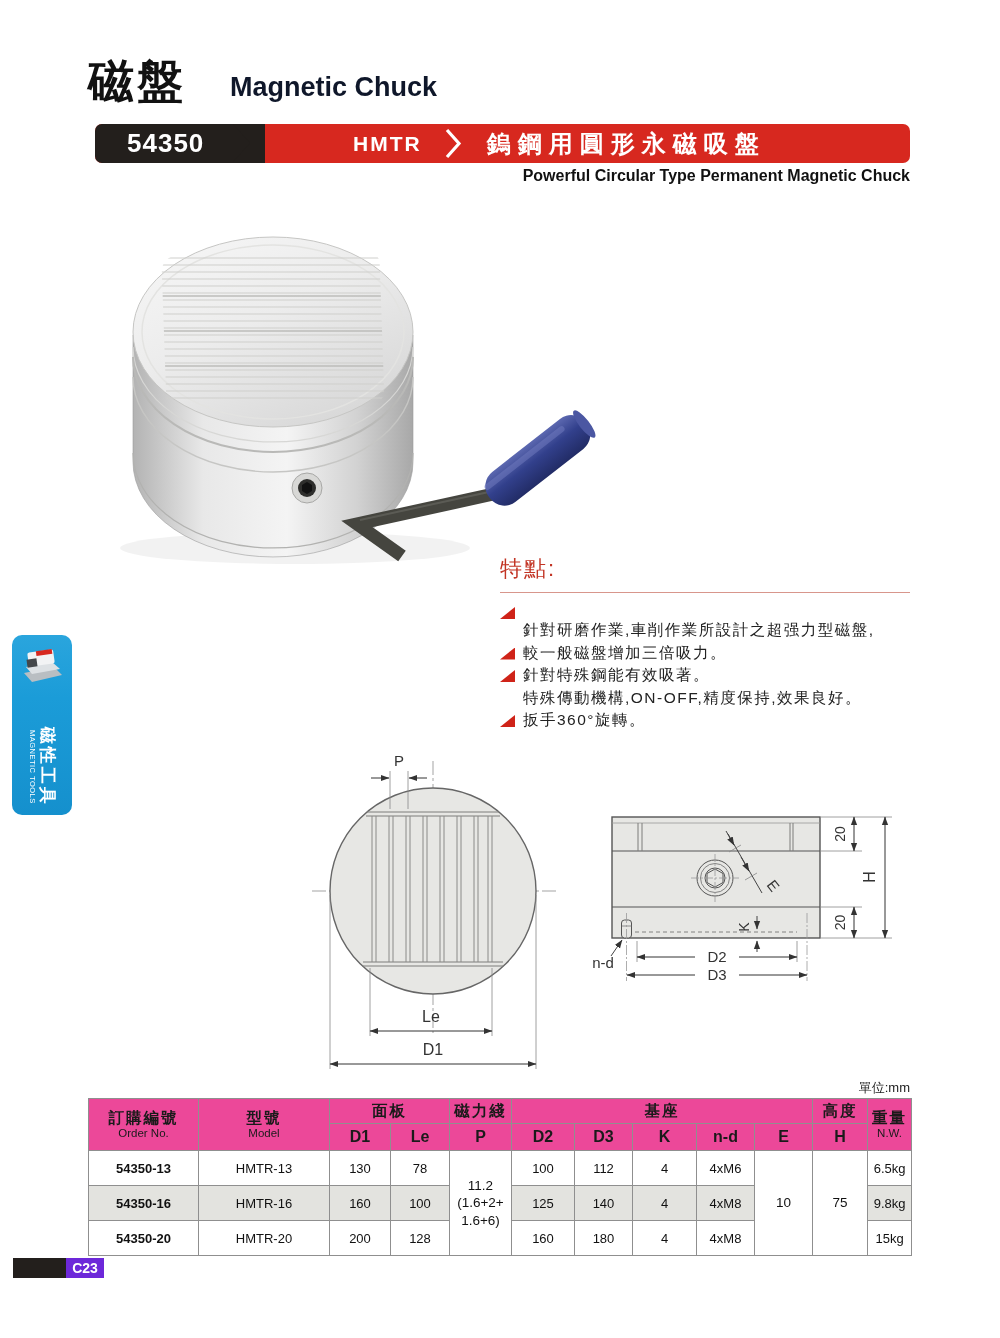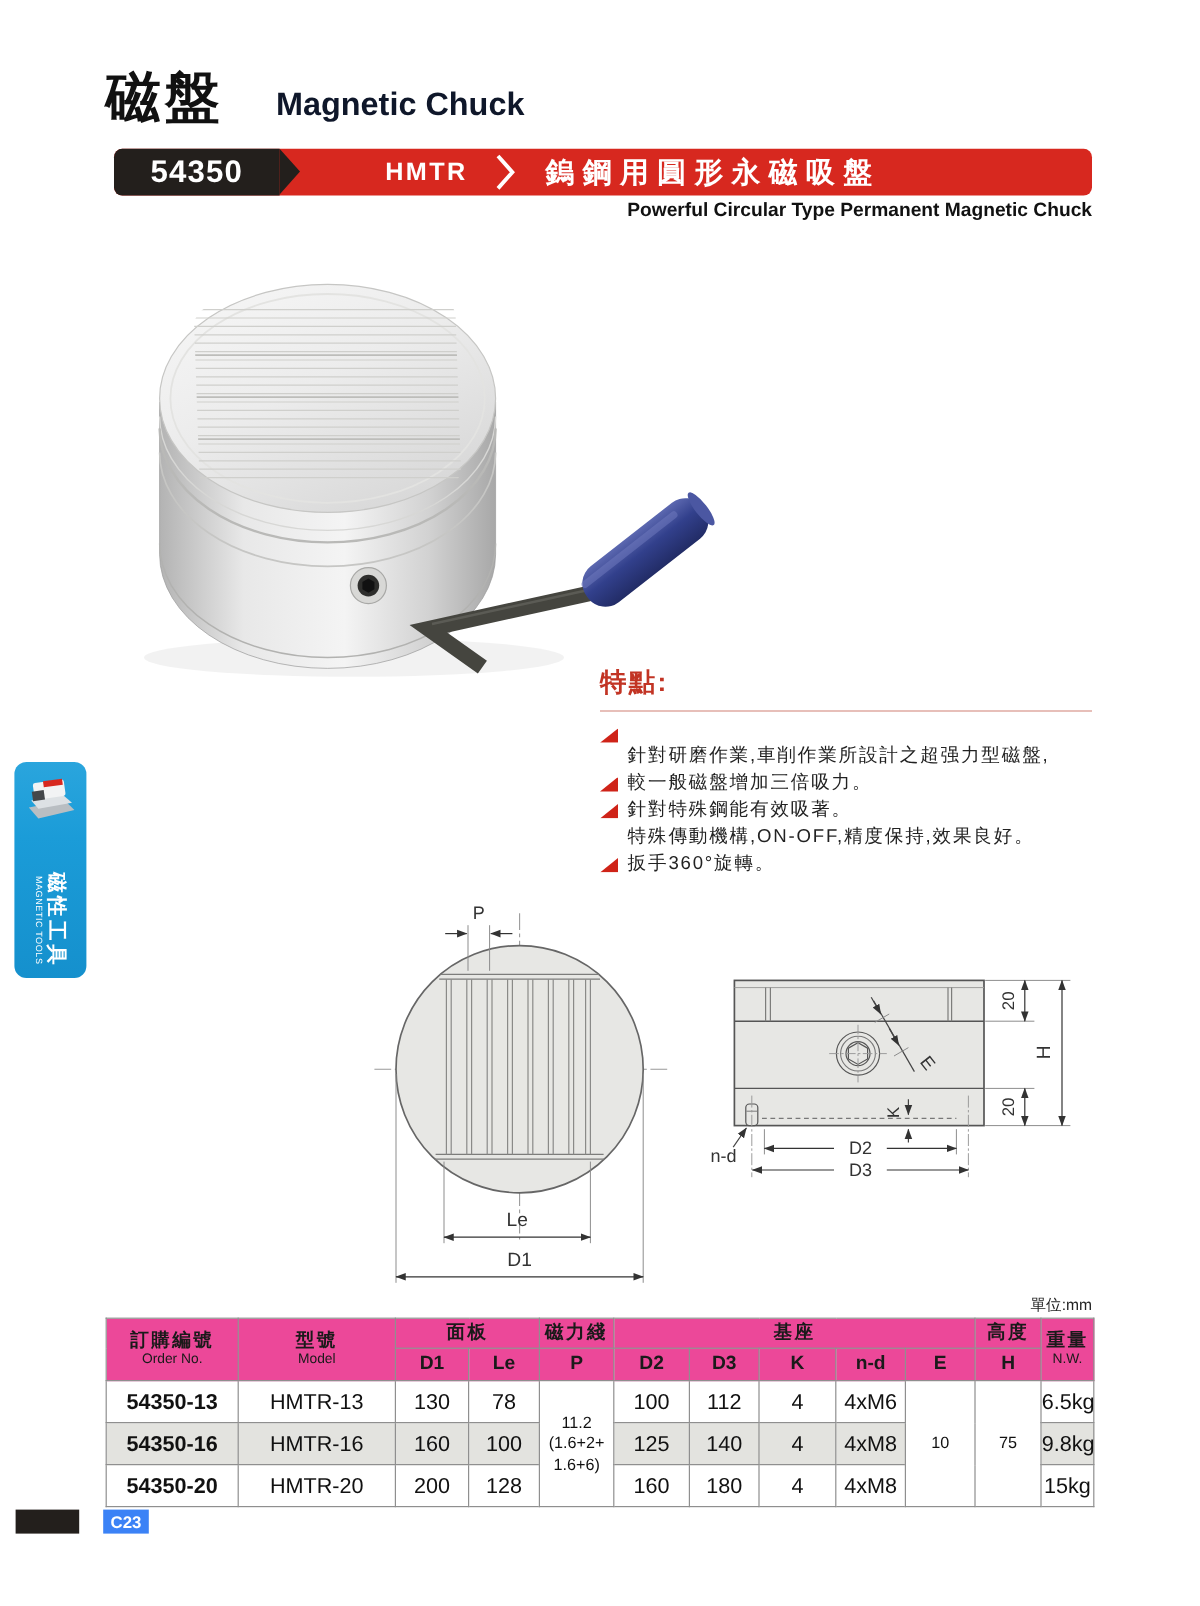--- a/index.html
+++ b/index.html
@@ -5,33 +5,33 @@
   html,body{margin:0;padding:0;background:#fff;}
   .page{position:relative;width:1000px;height:1338px;background:#fff;overflow:hidden;
         font-family:"Liberation Sans", sans-serif;color:#1a1a1a;}
   
   .title-row{position:absolute;left:88px;top:58px;display:flex;align-items:flex-end;gap:28px;}
   .title-cjk{font-size:46px;font-weight:bold;letter-spacing:3px;line-height:1;color:#111;}
   .title-en{font-size:27px;font-weight:bold;color:#0f172a;margin-left:16px;padding-bottom:3px;line-height:1;}
   .banner{position:absolute;left:95px;top:124px;width:815px;height:39px;background:#d7281f;
           border-radius:7px;display:flex;align-items:center;}
   .order-pill{position:relative;height:39px;width:138px;background:#231f1c;border-radius:7px 0 0 7px;
-              display:flex;align-items:center;justify-content:center;}
+              display:flex;align-items:center;justify-content:flex-start;padding-left:32px;}
   .order-pill::after{content:"";position:absolute;left:138px;top:0;width:0;height:0;
               border-left:17px solid #231f1c;border-top:19.5px solid transparent;border-bottom:19.5px solid transparent;}
   .order-pill span{color:#fff;font-size:26px;font-weight:bold;letter-spacing:1px;}
   .series{color:#fff;font-size:21px;font-weight:bold;letter-spacing:2px;margin-left:88px;}
   .chev{margin-left:22px;}
   .prod-cjk{color:#fff;font-size:24px;font-weight:bold;letter-spacing:7px;margin-left:24px;white-space:nowrap;}
   .subtitle{position:absolute;right:90px;top:167px;font-size:16px;font-weight:bold;color:#111;}
   
   .photo{position:absolute;left:100px;top:210px;}
   
   .features{position:absolute;left:500px;top:554px;width:410px;}
-  .feat-head{font-size:22px;font-weight:bold;color:#c23424;letter-spacing:2px;
+  .feat-head{font-size:22px;font-weight:normal;color:#c23424;letter-spacing:2px;
              border-bottom:1px solid #d8968c;padding-bottom:8px;margin-bottom:8px;}
   .feat-line{display:flex;font-size:15.5px;line-height:22.5px;letter-spacing:1.5px;color:#222;}
   .bullet{flex:none;width:15px;height:12px;margin:6px 8px 0 0;background:#cf2318;
           clip-path:polygon(100% 0,100% 100%,0 100%);}
   .bullet.hide{visibility:hidden;}
   
   .side-tab{position:absolute;left:12px;top:635px;width:60px;height:180px;border-radius:10px;
             background:linear-gradient(180deg,#2aa5dd 0%,#1b9cd8 35%,#1590cd 100%);}
   .tab-thumb{position:absolute;left:8px;top:8px;}
   .tab-label{position:absolute;top:118px;left:50%;width:130px;margin-left:-65px;
@@ -43,29 +43,29 @@
   .drawing text{font-family:"Liberation Sans", sans-serif;fill:#333;}
   
   .units{position:absolute;right:90px;top:1079px;font-size:13px;color:#222;}
   .spec{position:absolute;left:88px;top:1098px;border-collapse:collapse;table-layout:fixed;width:823px;}
   .spec th,.spec td{border:1px solid #8f8f8f;text-align:center;vertical-align:middle;padding:0;}
   .spec thead th{background:#ec4899;}
   .h-cjk{font-size:15.5px;font-weight:bold;letter-spacing:2px;line-height:1.15;}
   .h-en{font-size:11.5px;font-weight:normal;letter-spacing:0;line-height:1.1;}
   .row1 th{height:24px;}
   .row2 th{height:26px;font-size:16px;font-weight:bold;}
-  .spec td{height:34px;font-size:18px;color:#111;}
+  .spec td{height:34px;font-size:13px;color:#111;}
   .spec td.ord{font-weight:bold;}
   .spec tr.stripe td{background:#e3e3df;}
   .spec td.merged{background:#fff;font-size:13.5px;line-height:1.3;}
   
   .pageno{position:absolute;left:13px;top:1258px;display:flex;height:20px;}
   .pageno .bar{width:53px;background:#231f1c;}
-  .pageno .red{width:38px;background:#3b82f6;color:#fff;font-size:14px;font-weight:bold;
-               display:flex;align-items:center;justify-content:center;margin-left:20px;}
+  .pageno .red{width:38px;background:#6d28d9;color:#fff;font-size:14px;font-weight:bold;
+               display:flex;align-items:center;justify-content:center;}
 </style>
 </head>
 <body>
 
 <div class="page">
 
   <div class="title-row">
     <span class="title-cjk">磁盤</span>
     <span class="title-en">Magnetic Chuck</span>
   </div>

